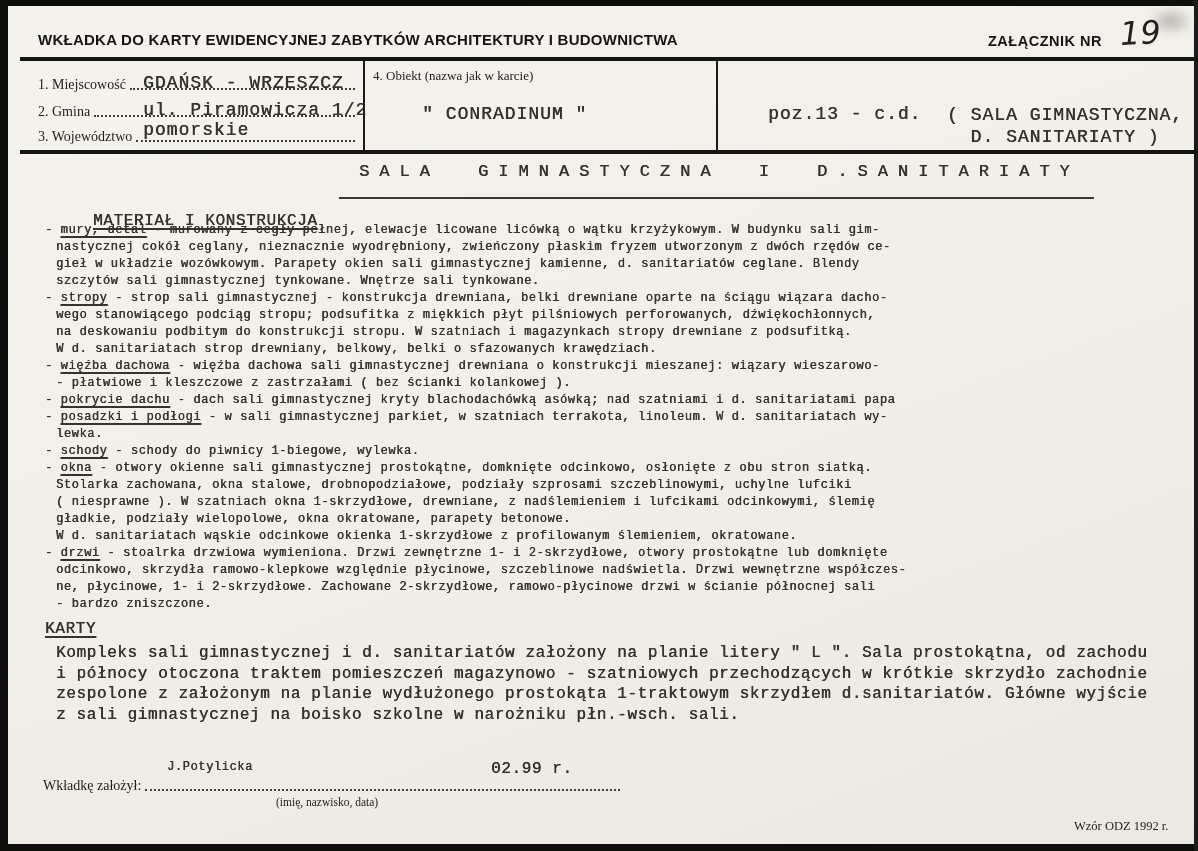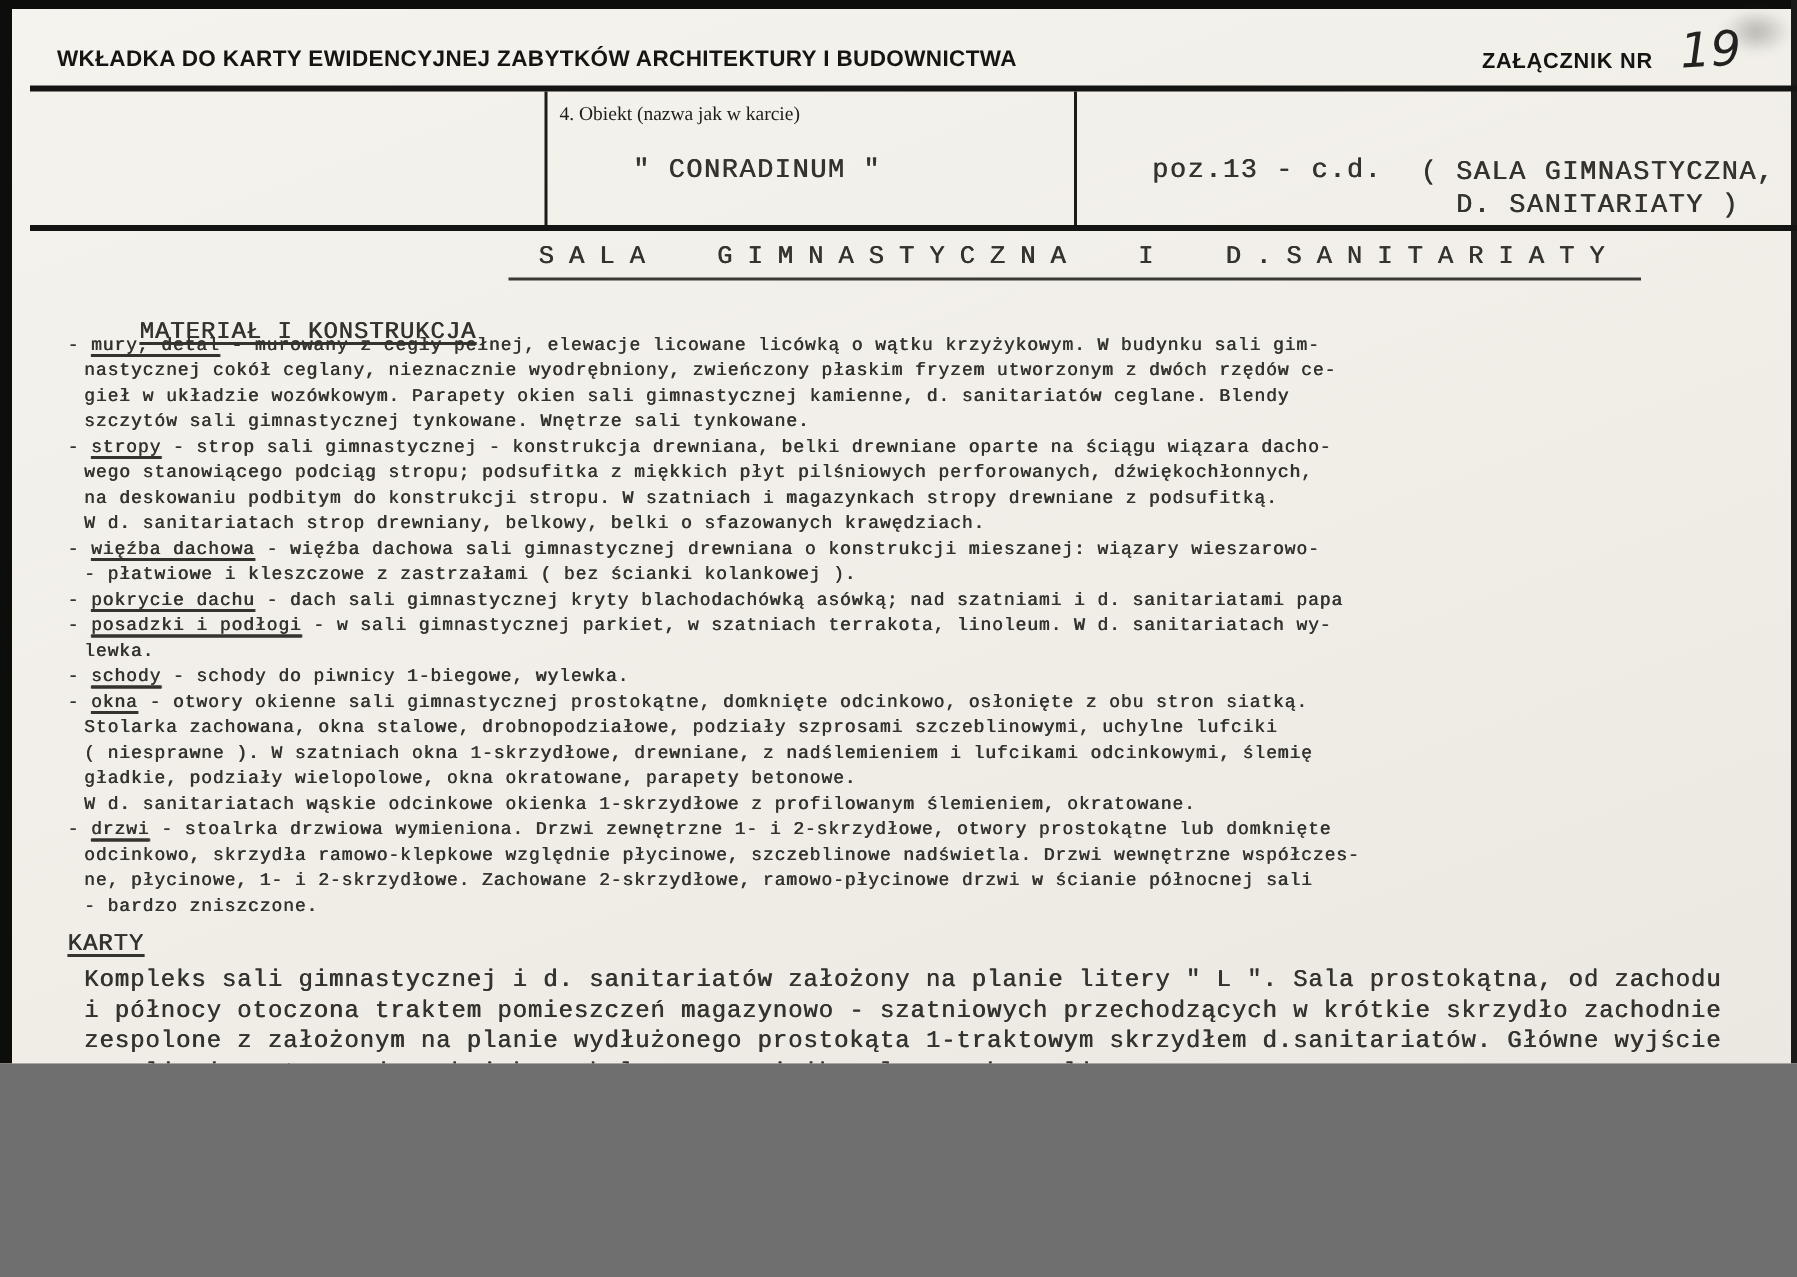--- a/index.html
+++ b/index.html
@@ -1,18 +1,18 @@
 <!DOCTYPE html>
 <html lang="pl"><head>
 <meta charset="utf-8">
 <title>Wkładka do karty ewidencyjnej</title>
 <style>
   html,body { margin:0; padding:0; background:#6f6f6f; }
   .page {
-    position:relative; width:1198px; height:709px; overflow:hidden;
+    position:relative; width:1198px; height:851px; overflow:hidden;
     background:#f1efe9;
     background-image:linear-gradient(160deg,#f5f3ed 0%,#f0eee7 55%,#ebe8e1 100%);
     font-family:"Liberation Sans", sans-serif;
     color:#1b1a18;
   }
   
   .edge { position:absolute; background:#0d0d0c; }
   .edge-top    { left:0; top:0; width:1198px; height:6px; }
   .edge-left   { left:0; top:0; width:8px;  height:851px; }
   .edge-bottom { left:0; top:844px; width:1198px; height:7px; }
@@ -52,21 +52,21 @@
   .c1v { left:123px; }
   .c1v1 { top:10px; } .c1v2 { top:37px; } .c1v3 { top:57px; }
   .boxlabel { position:absolute; left:8px; top:5px; font-size:13px; }
   .c2v { left:57px; top:41px; }
   .c3v-left { left:50px; top:41px; }
   .c3v-right { left:229px; top:41px; white-space:pre; line-height:22px; }
 
   
   .doc-title { position:absolute; left:339px; top:162px; font-size:17px;
     letter-spacing:10px; word-spacing:18px; white-space:nowrap;
-    padding:0 14px 4px 20px; border-bottom:2px solid #3a3934;font-family:Liberation Mono, monospace; }
+    padding:0 14px 16px 20px; border-bottom:2px solid #3a3934;font-family:Liberation Mono, monospace; }
 
   
   .section-heading { position:absolute; left:45px; font-size:16px;
     text-decoration:underline; text-decoration-thickness:2px; text-underline-offset:3px; }
   .h-material { top:212px;margin-left:48px; }
   .h-rzut { top:620px; }
   .items { position:absolute; left:45px; top:222px; width:1148px; }
   .item { margin:0; padding-left:11px; text-indent:-11px; font-size:12px; line-height:17px; }
   .item .dash { white-space:pre; }
   .item .term { text-decoration:underline; text-decoration-thickness:2px; text-underline-offset:3px; }
@@ -93,20 +93,37 @@
   <div class="edge edge-left"></div>
   <div class="edge edge-bottom"></div>
   <div class="edge edge-right"></div>
   <div class="smudge"></div>
 
   <div class="hdr-title print-sans">WKŁADKA DO KARTY EWIDENCYJNEJ ZABYTKÓW ARCHITEKTURY I BUDOWNICTWA</div>
   <div class="attach-label print-sans">ZAŁĄCZNIK NR</div>
   <div class="attach-num">19</div>
   <div class="rule rule-top"></div>
 
+  <div class="cell cell1">
+    <div class="frow fr1">
+      <span class="flabel print-serif">1. Miejscowość</span>
+      <span class="leader"></span>
+    </div>
+    <div class="frow fr2">
+      <span class="flabel print-serif">2. Gmina</span>
+      <span class="leader"></span>
+    </div>
+    <div class="frow fr3">
+      <span class="flabel print-serif">3. Województwo</span>
+      <span class="leader"></span>
+    </div>
+    <span class="fval tw c1v c1v1">GDAŃSK - WRZESZCZ</span>
+    <span class="fval tw c1v c1v2">ul. Piramowicza 1/2</span>
+    <span class="fval tw c1v c1v3">pomorskie</span>
+  </div>
   <div class="vline v1"></div>
 
   <div class="cell cell2">
     <span class="boxlabel print-serif">4. Obiekt (nazwa jak w karcie)</span>
     <span class="fval tw c2v">" CONRADINUM "</span>
   </div>
   <div class="vline v2"></div>
 
   <div class="cell cell3">
     <span class="fval tw c3v-left">poz.13 - c.d.</span>

